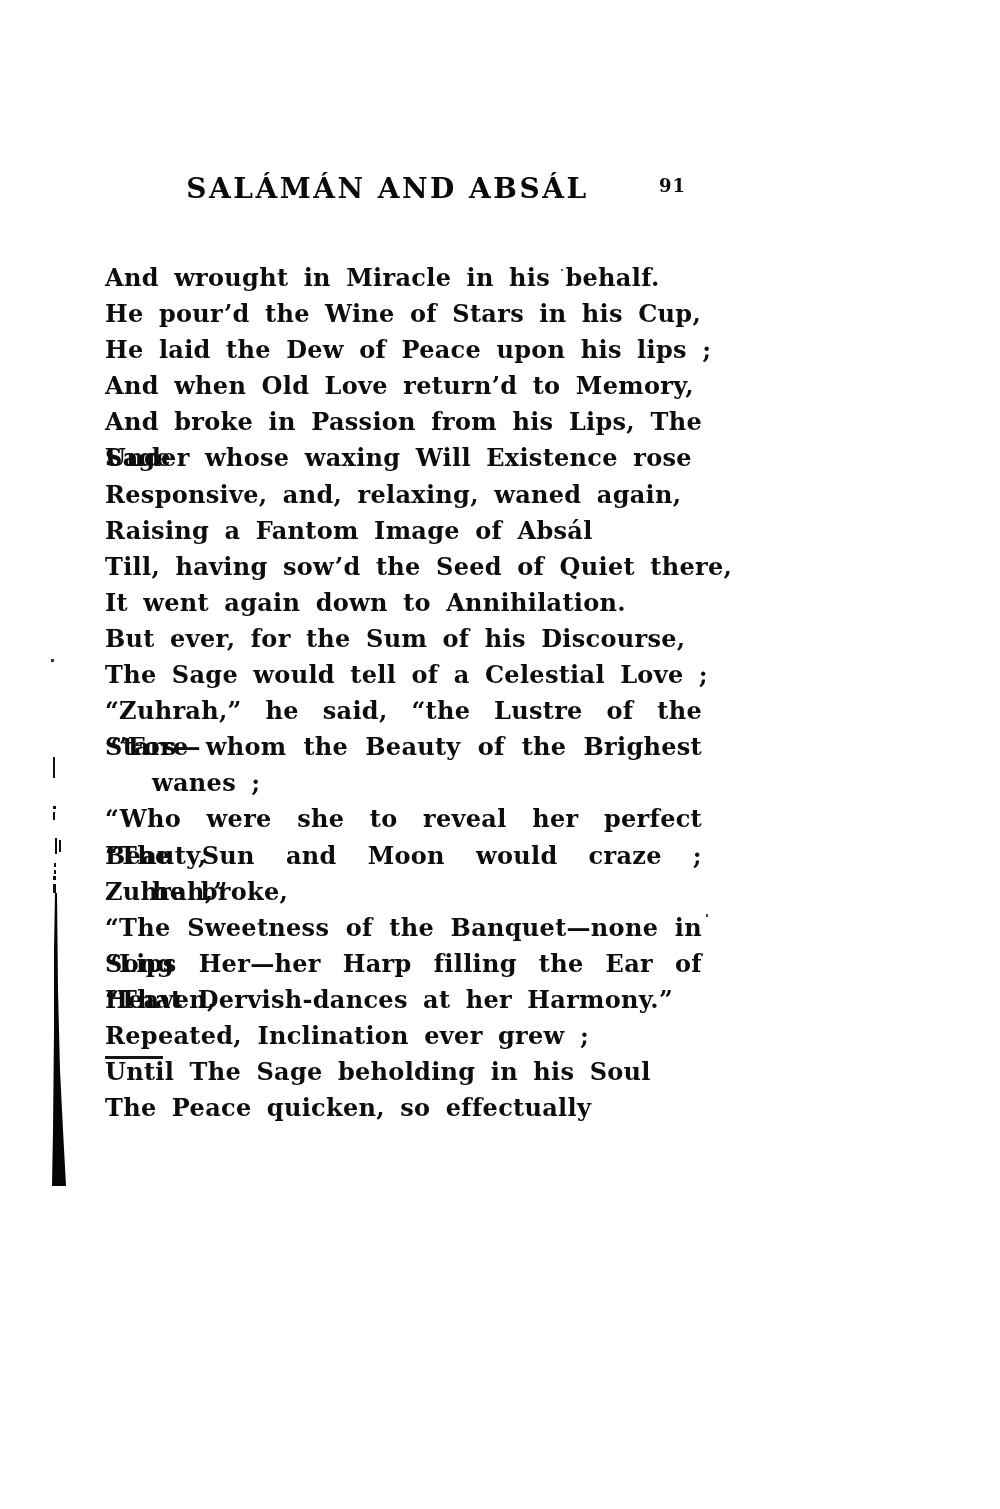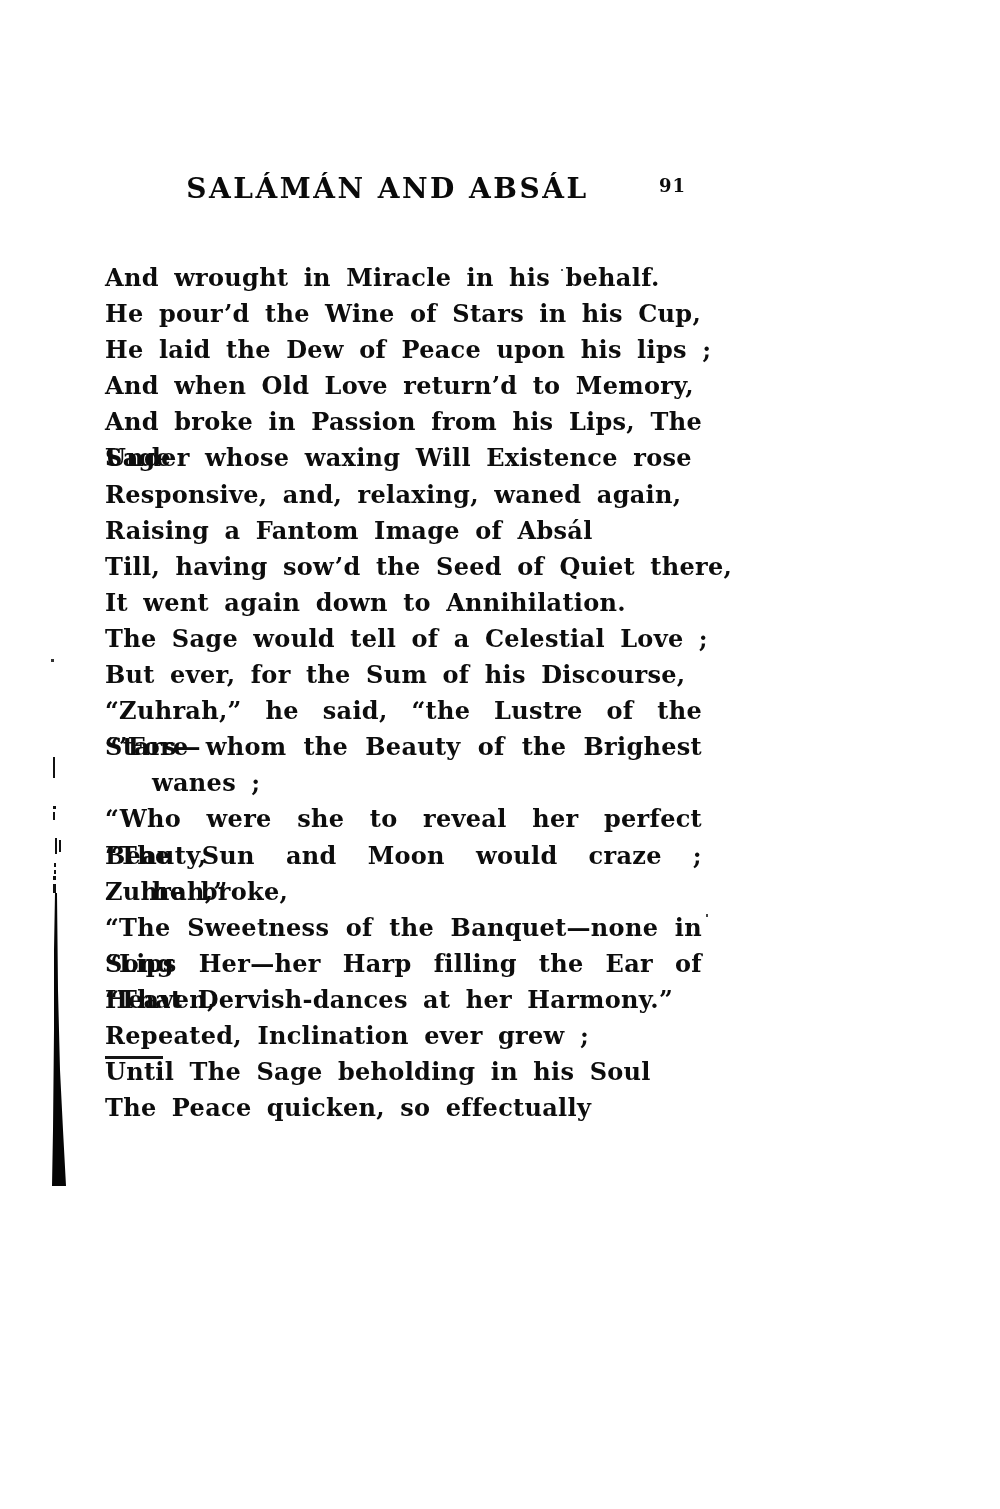--- a/index.html
+++ b/index.html
@@ -87,22 +87,22 @@
       <div class="line">And wrought in Miracle in his behalf.</div>
       <div class="line">He pour’d the Wine of Stars in his Cup,</div>
       <div class="line">He laid the Dew of Peace upon his lips ;</div>
       <div class="line">And when Old Love return’d to Memory,</div>
       <div class="line flush">And broke in Passion from his Lips, The Sage</div>
       <div class="line">Under whose waxing Will Existence rose</div>
       <div class="line">Responsive, and, relaxing, waned again,</div>
       <div class="line">Raising a Fantom Image of Absál</div>
       <div class="line">Till, having sow’d the Seed of Quiet there,</div>
       <div class="line">It went again down to Annihilation.</div>
+      <div class="line">But ever, for the Sum of his Discourse,</div>
       <div class="line">The Sage would tell of a Celestial Love ;</div>
-      <div class="line">But ever, for the Sum of his Discourse,</div>
       <div class="line flush">“Zuhrah,” he said, “the Lustre of the Stars—</div>
       <div class="line flush">“’Fore whom the Beauty of the Brighest</div>
       <div class="line indent">wanes ;</div>
       <div class="line flush">“Who were she to reveal her perfect Beauty,</div>
       <div class="line flush">“The Sun and Moon would craze ;  Zuhrah,”</div>
       <div class="line indent">he broke,</div>
       <div class="line flush">“The Sweetness of the Banquet—none in Song</div>
       <div class="line flush">“Lips Her—her Harp filling the Ear of Heaven,</div>
       <div class="line">“That Dervish-dances at her Harmony.”</div>
       <div class="line">Repeated, Inclination ever grew ;</div>

